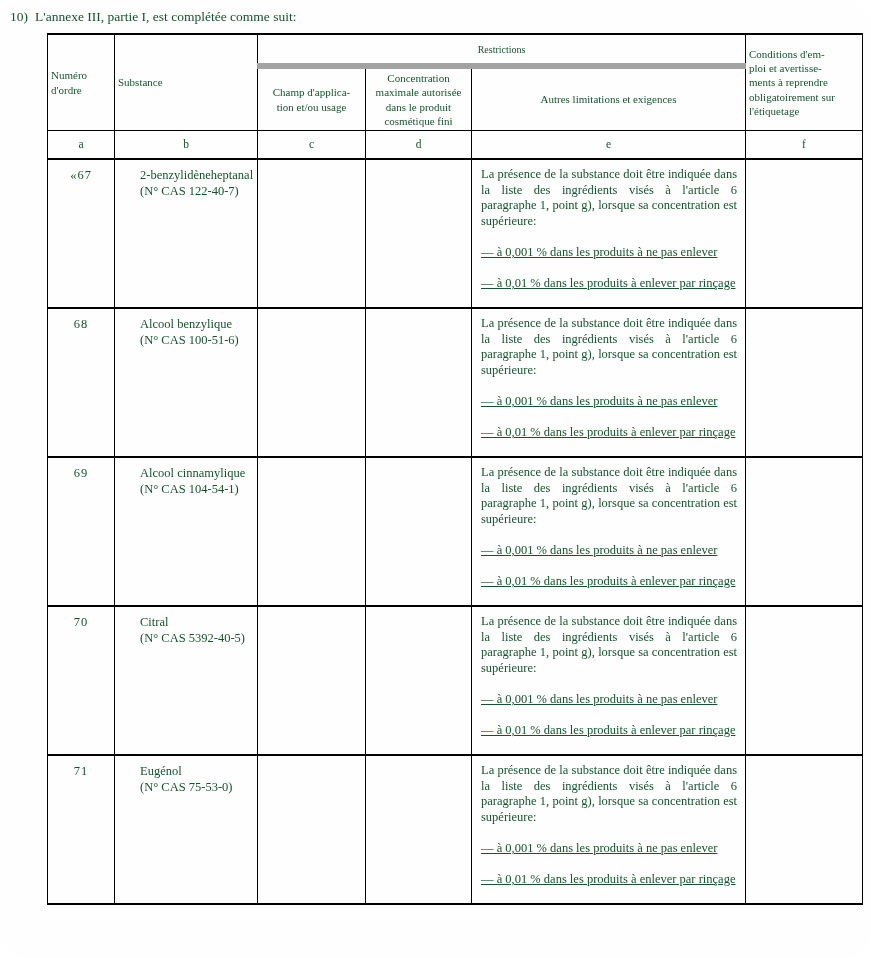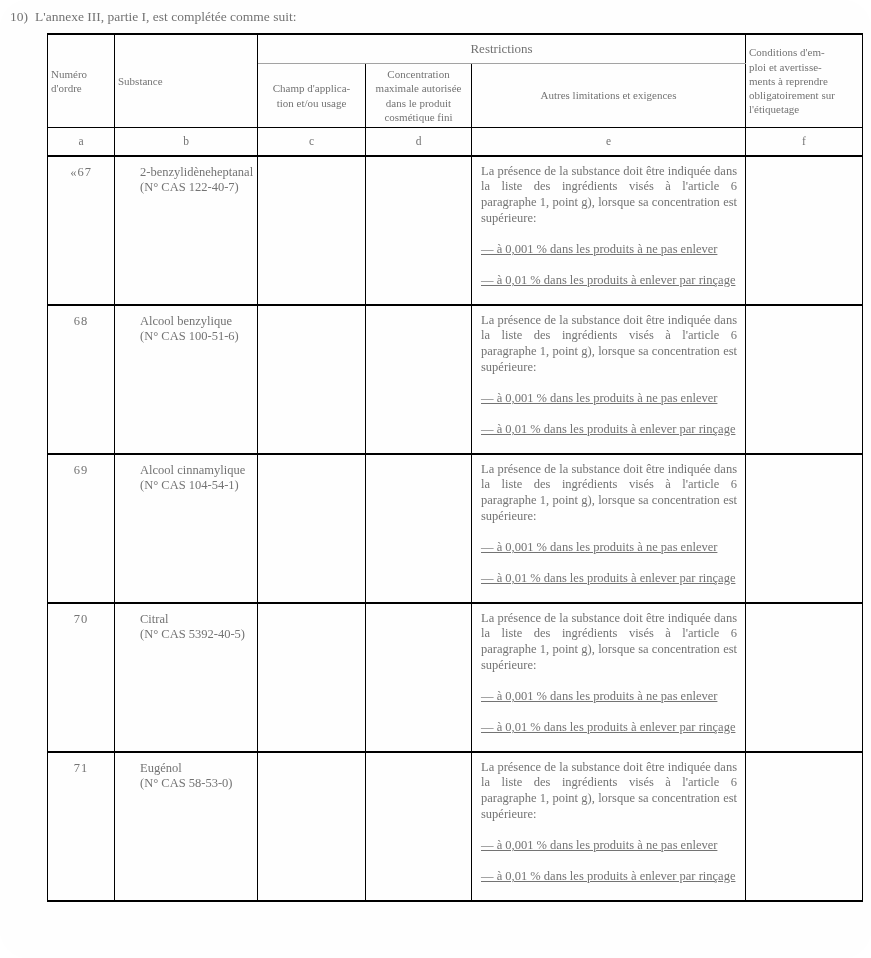--- a/index.html
+++ b/index.html
@@ -6,21 +6,21 @@
     margin: 0;
     padding: 0;
     background: #ffffff;
   }
   .page {
     position: relative;
     width: 871px;
     height: 958px;
     background: #fefefe;
     font-family: "Liberation Serif", "DejaVu Serif", serif;
-    color: #737373;
+    color: #14532d;
     overflow: hidden;
     border-radius: 27px;
   }
   .intro-line {
     position: absolute;
     left: 10px;
     top: 9px;
     font-size: 13.5px;
     white-space: nowrap;
   }
@@ -44,24 +44,24 @@
   .reg-table th, .reg-table td {
     border-left: 1px solid #000;
     border-right: 1px solid #000;
     font-weight: normal;
     padding: 0;
   }
   
   tr.hdr-top > th { border-top: 2px solid #000; }
   th.h-restrictions {
     height: 28px;
-    border-bottom: 1px solid #a3a3a3;
-    text-align: center;
-    vertical-align: middle;
-    font-size: 13px;
+    border-bottom: 6px solid #a3a3a3;
+    text-align: center;
+    vertical-align: middle;
+    font-size: 10px;
   }
   th.h-span {
     text-align: left;
     vertical-align: middle;
     font-size: 11px;
     line-height: 1.3;
     white-space: pre-line;
     padding: 2px 3px;
   }
   tr.hdr-sub { height: 64px; }
@@ -218,21 +218,21 @@
           <div class="limit-item">— à 0,001 % dans les produits à ne pas enlever</div>
           <div class="limit-item">— à 0,01 % dans les produits à enlever par rinçage</div>
         </td>
         <td></td>
       </tr>
 
       <tr class="data-row">
         <td class="cell-num">71</td>
         <td class="cell-substance">
           <div class="subst-name">Eugénol</div>
-          <div class="subst-cas">(N° CAS 58-53-0)</div>
+          <div class="subst-cas">(N° CAS 75-53-0)</div>
         </td>
         <td></td>
         <td></td>
         <td class="cell-limitations">
           <div class="limit-intro">La présence de la substance doit être indiquée dans la liste des ingrédients visés à l'article 6 paragraphe 1, point g), lorsque sa concentra­tion est supérieure:</div>
           <div class="limit-item">— à 0,001 % dans les produits à ne pas enlever</div>
           <div class="limit-item">— à 0,01 % dans les produits à enlever par rinçage</div>
         </td>
         <td></td>
       </tr>

